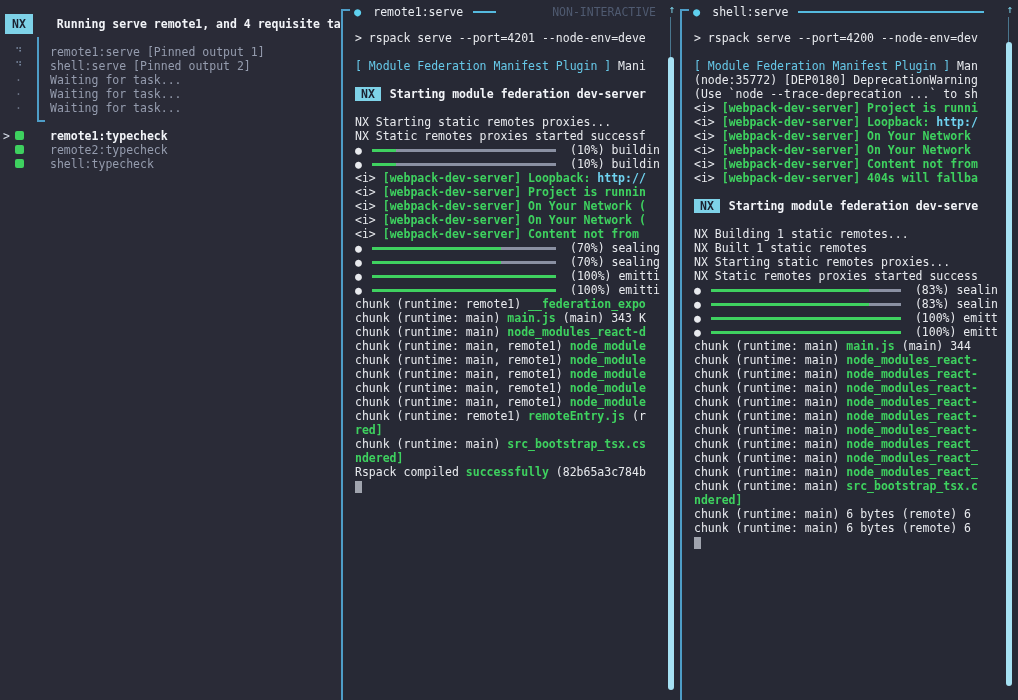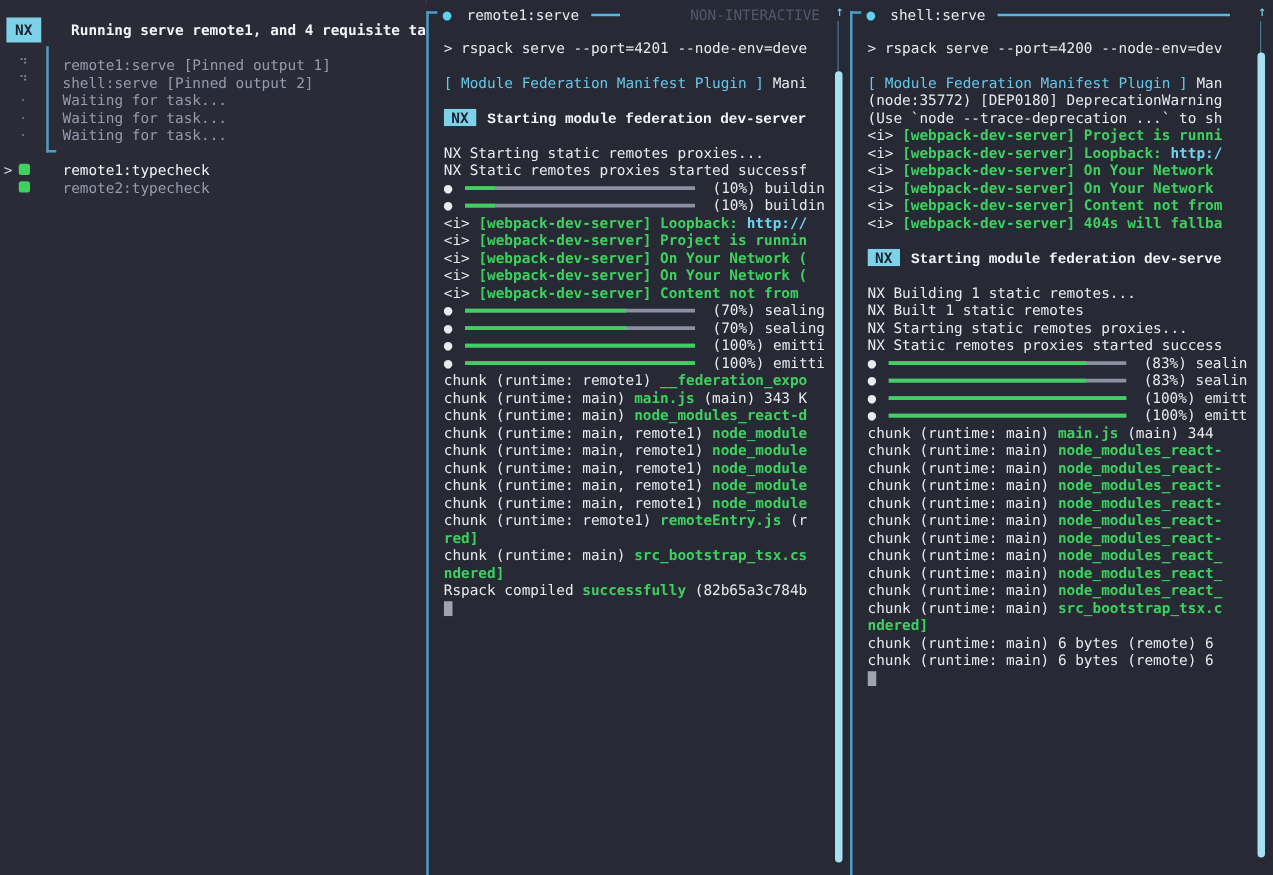--- a/index.html
+++ b/index.html
@@ -17,21 +17,21 @@
   .task-group{position:absolute;left:0;right:0;}
   #tasks-running{top:45px;}
   #tasks-done{top:129px;}
   .task-row{position:relative;height:14px;padding-left:50px;color:#959cae;white-space:nowrap;overflow:hidden;}
   .caret{position:absolute;left:3px;color:#d7dde8;}
   .ticon{position:absolute;left:15px;}
   .spinner{color:#8293ab;font-size:10px;}
   .tdot{color:#6a7284;}
   .square{width:9px;height:9px;background:#3ed15f;border-radius:2px;top:2px;}
   .tlabel{color:#959cae;}
-  .tlabel.emph{color:#f2f4f8;font-weight:normal;text-align:right;}
+  .tlabel.emph{color:#f2f4f8;font-weight:bold;text-align:right;}
 
   
   .term-pane{position:absolute;top:0;height:700px;background:#272935;}
   .pane-mid{left:341px;width:339px;}
   .pane-right{left:680px;width:338px;}
   .pane-border{position:absolute;left:0;top:9px;bottom:0;width:2px;background:#4e9dc7;}
   .pane-corner{position:absolute;left:0;top:9px;width:9px;height:2px;background:#4e9dc7;}
   .pane-header{position:absolute;top:4px;left:13px;right:24px;height:16px;display:flex;align-items:center;overflow:hidden;}
   .pane-dot{color:#5fd0ee;font-size:12px;margin-right:12px;flex:0 0 auto;}
   .pane-title{color:#e8ebf0;flex:0 0 auto;}
@@ -44,21 +44,21 @@
   .pane-mid .scroll-thumb{top:57px;bottom:10px;}
   .pane-right .scroll-thumb{top:42px;bottom:14px;}
   .term-content{position:absolute;left:14px;top:31px;right:20px;bottom:2px;overflow:hidden;}
 
   
   .tline{height:14px;white-space:pre;overflow:hidden;color:#e8eaee;}
   .sg-w{color:#e8eaee;}
   .sg-g{color:#3ed15f;font-weight:bold;}
   .sg-c{color:#66c8e8;margin-top:24px;}
   .sg-cb{color:#6fd3f0;font-weight:bold;}
-  .sg-b{color:#f2f4f8;font-weight:bold;font-family:Liberation Mono, monospace;}
+  .sg-b{color:#f2f4f8;font-weight:bold;}
   .nx-badge-sm{display:inline-block;background:#7ed2e8;color:#1b2130;font-weight:bold;padding:0 6px;margin-right:9px;}
   .barline{display:flex;align-items:center;}
   .bullet{color:#e8eaee;flex:0 0 auto;}
   .btrack{flex:1 1 auto;height:3px;background:#8a90a2;margin:0 7px 0 10px;position:relative;}
   .bfill{position:absolute;left:0;top:0;height:100%;background:#3fd160;}
   .blabel{flex:0 0 auto;white-space:pre;color:#e8eaee;}
   .cursor{display:inline-block;width:7px;height:12px;background:#a0a4ae;vertical-align:middle;}
 </style>
 </head>
 <body>
@@ -75,20 +75,21 @@
     <div class="task-group" id="tasks-running">
         <div class="task-row"><span class="ticon spinner">⠙</span><span class="tlabel">remote1:serve [Pinned output 1]</span></div>
         <div class="task-row"><span class="ticon spinner">⠙</span><span class="tlabel">shell:serve [Pinned output 2]</span></div>
         <div class="task-row"><span class="ticon tdot">·</span><span class="tlabel">Waiting for task...</span></div>
         <div class="task-row"><span class="ticon tdot">·</span><span class="tlabel">Waiting for task...</span></div>
         <div class="task-row"><span class="ticon tdot">·</span><span class="tlabel">Waiting for task...</span></div>
       </div>
     <div class="task-group" id="tasks-done">
         <div class="task-row selected"><span class="caret">&gt;</span><span class="ticon square"></span><span class="tlabel emph">remote1:typecheck</span></div>
         <div class="task-row"><span class="ticon square"></span><span class="tlabel">remote2:typecheck</span></div>
+        <div class="task-row"><span class="ticon square"></span><span class="tlabel">shell:typecheck</span></div>
       </div>
   </section>
 
   <section class="term-pane pane-mid">
     <div class="pane-border"></div>
     <div class="pane-corner"></div>
     <div class="pane-header">
       <span class="pane-dot">●</span>
       <span class="pane-title">remote1:serve</span>
       <span class="pane-hline"></span>

